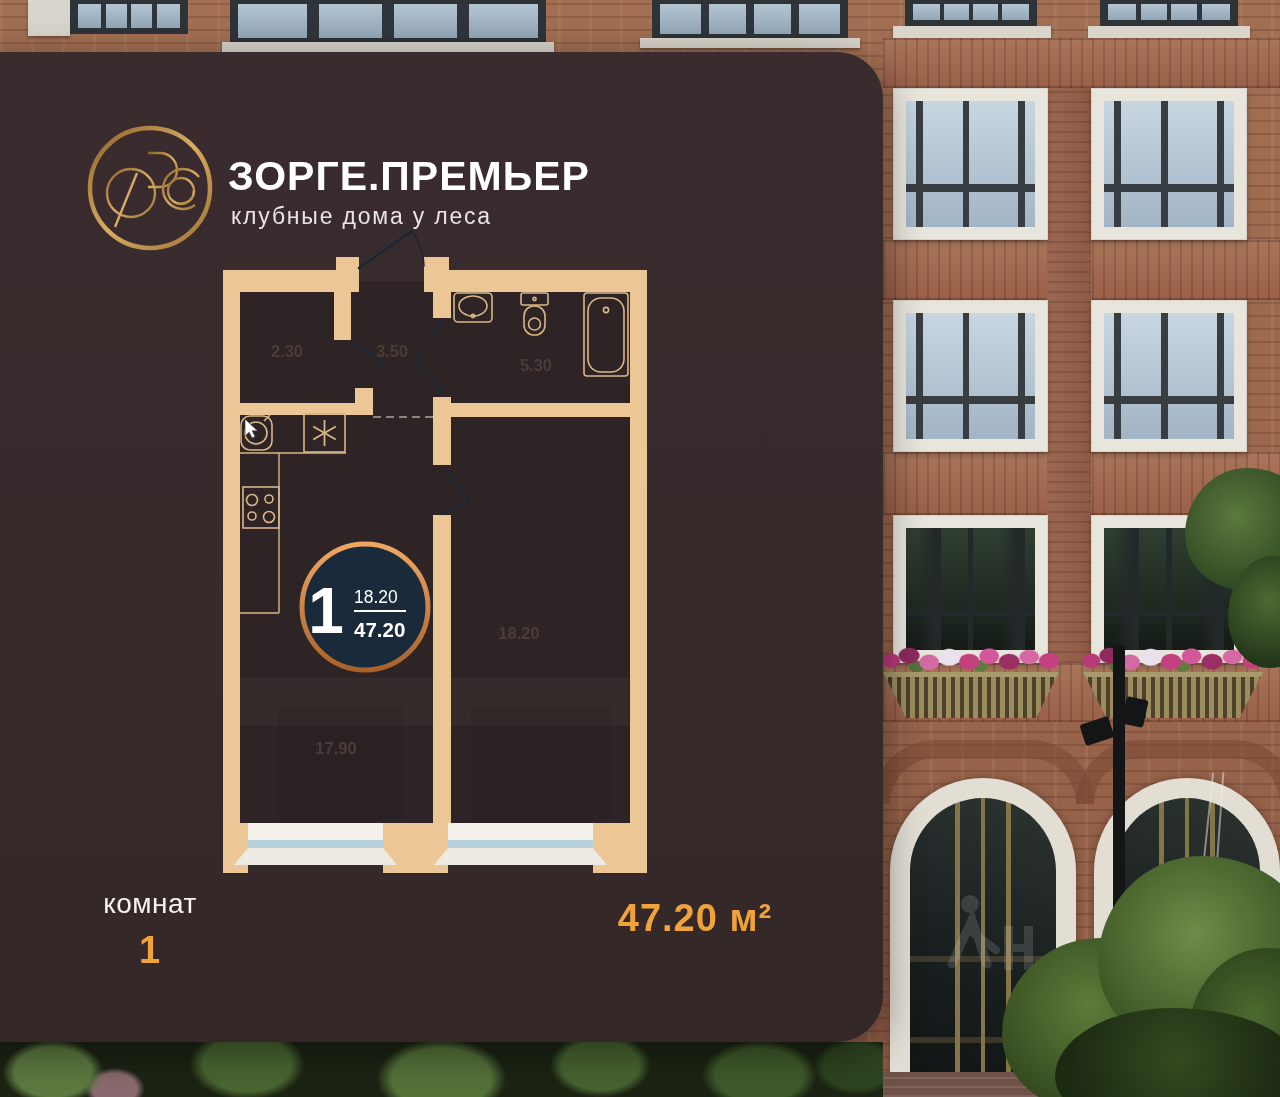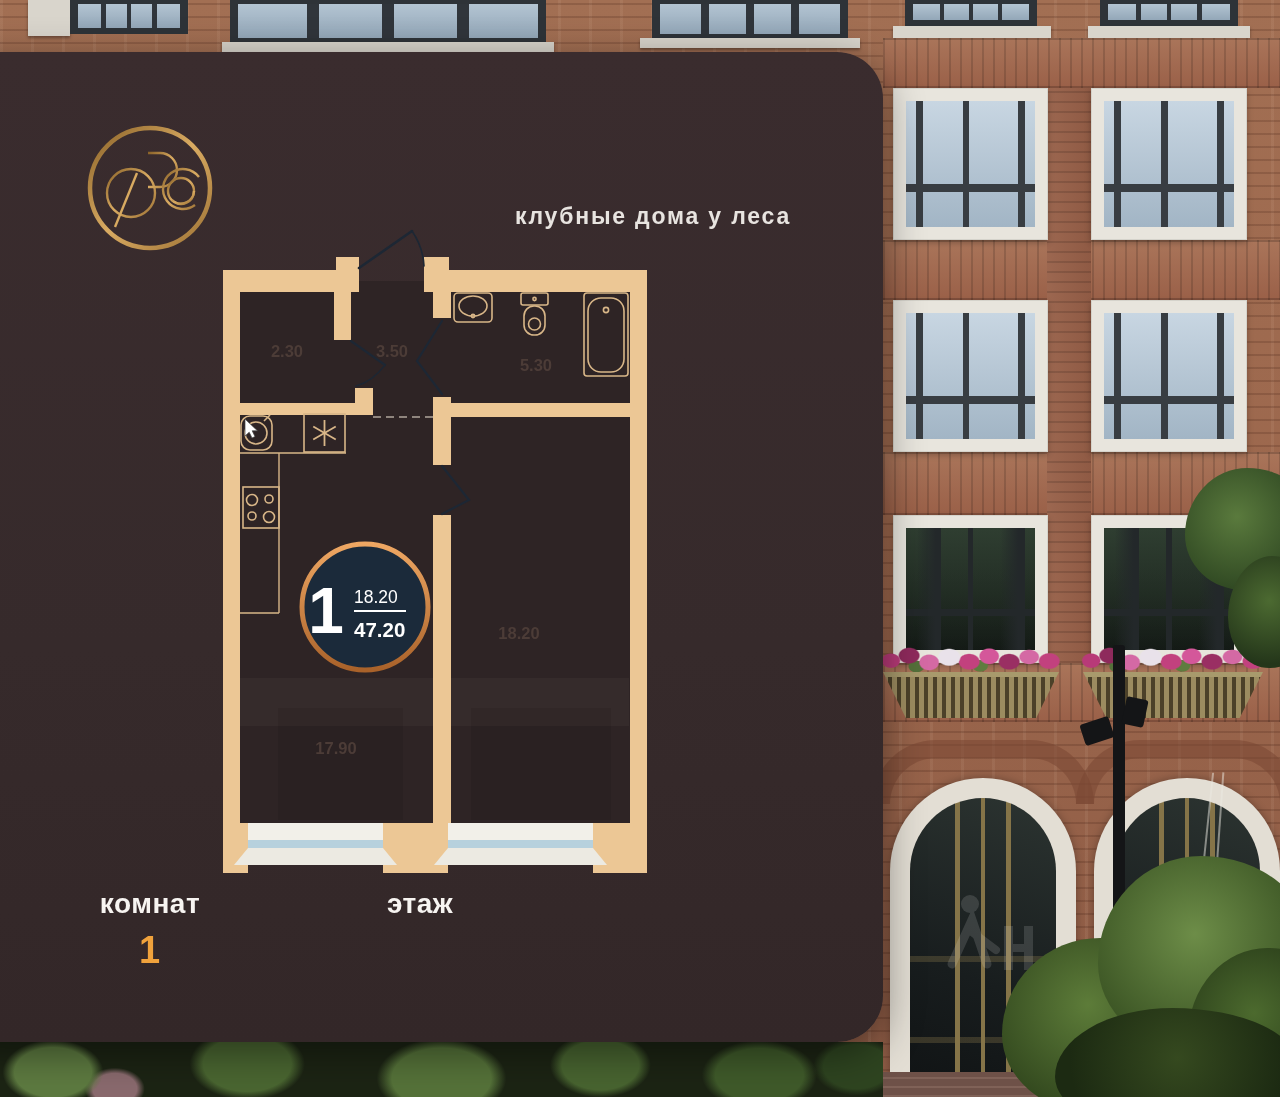--- a/index.html
+++ b/index.html
@@ -80,23 +80,23 @@
   .rope{width:2px;background:rgba(235,233,226,.5);}
   .lamp{background:#141517;border-radius:3px;}
 
   
   .card{left:-60px;top:52px;width:943px;height:990px;border-radius:46px;
         background:linear-gradient(180deg,#3a2c2e 0%,#362a2b 60%,#332728 100%);
         box-shadow:0 10px 40px rgba(0,0,0,.45);}
   .brand-title{left:228px;top:153px;width:560px;color:#ffffff;font-size:41px;
         font-weight:800;letter-spacing:1px;white-space:nowrap;}
   .brand-subtitle{left:231px;top:203px;width:560px;color:#e8e4e0;font-size:23px;
-        font-weight:700;letter-spacing:1.8px;white-space:nowrap;text-align:right;}
+        font-weight:400;letter-spacing:1.8px;white-space:nowrap;}
   .summary-col{top:888px;text-align:center;}
-  .summary-label{color:#f7f4f1;font-size:28px;font-weight:700;letter-spacing:.5px;}
+  .summary-label{color:#f7f4f1;font-size:28px;font-weight:400;letter-spacing:.5px;}
   .summary-value{margin-top:9px;color:#f0a23c;font-size:38px;font-weight:800;letter-spacing:1px;}
   svg text{font-family:"Liberation Sans","DejaVu Sans",sans-serif;}
 </style>
 </head>
 <body>
 
 <div class="stage">
 
   <div class="abs brick-base" style="left:0;top:0;width:1280px;height:1097px;"></div>
 
@@ -203,20 +203,21 @@
       <path d="M63,30 V106" stroke-width="2.4"></path>
       <path d="M63,32 h12 a17,17 0 0 1 0,34 h-12" stroke-width="2.4"></path>
       <circle cx="96" cy="70" r="13" stroke-width="2.4"></circle>
       <path d="M109,70 a13,13 0 0 1 -22,9" stroke-width="2.4"></path>
       <path d="M110,84 a20,20 0 1 1 4,-28" stroke-width="2.4"></path>
       <path d="M30,106 L52,52" stroke-width="2.4"></path>
       <path d="M36,88 H60" stroke-width="2.4"></path>
     </g>
   </svg>
 
+  <div class="abs brand-title">ЗОРГЕ.ПРЕМЬЕР</div>
   <div class="abs brand-subtitle">клубные дома у леса</div>
 
   <svg class="abs" style="left:222px;top:205px;" width="426" height="670" viewBox="-1 -48 426 670">
     <defs>
       <linearGradient id="copper" x1="0" y1="0" x2="0" y2="1">
         <stop offset="0" stop-color="#eda express"></stop>
         <stop offset="0" stop-color="#eda express"></stop>
       </linearGradient>
       <linearGradient id="copper2" x1="0" y1="0" x2="0" y2="1">
         <stop offset="0" stop-color="#eea763"></stop>
@@ -333,18 +334,18 @@
     <g transform="translate(22,166)">
       <polygon points="0,0 0,17 4.2,13.2 7,19 10,17.6 7.2,11.8 12.5,11.8" fill="#ffffff" stroke="#444444" stroke-width="0.7"></polygon>
     </g>
   </svg>
 
   <div class="abs summary-col" style="left:30px;width:240px;">
     <div class="summary-label">комнат</div>
     <div class="summary-value">1</div>
   </div>
   <div class="abs summary-col" style="left:290px;width:260px;">
-    <div class="summary-label">этаж</div>
   </div>
   <div class="abs summary-col" style="left:545px;width:300px;">
+    <div class="summary-value">47.20 м²</div>
   </div>
 
 </div>
 
 </body></html>

